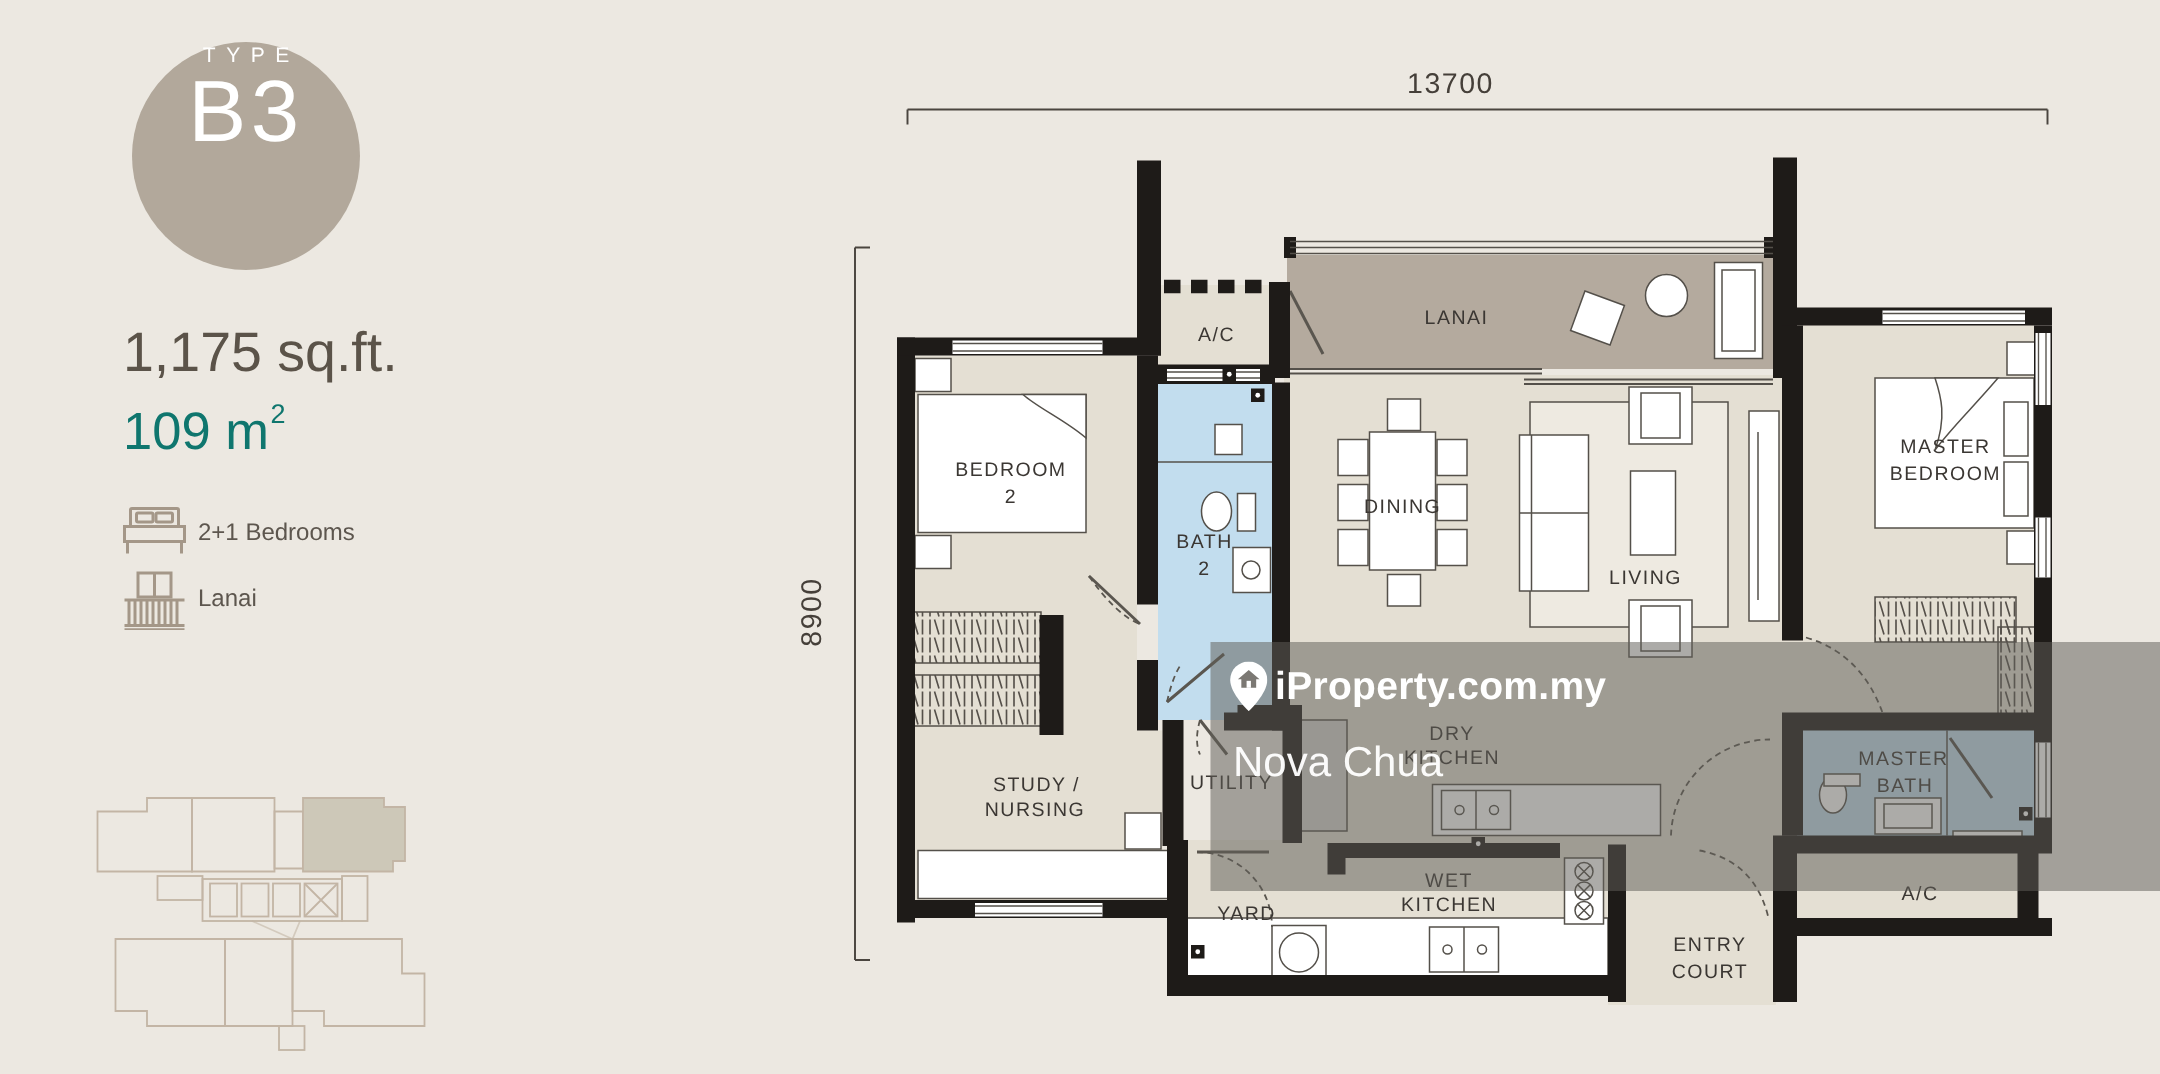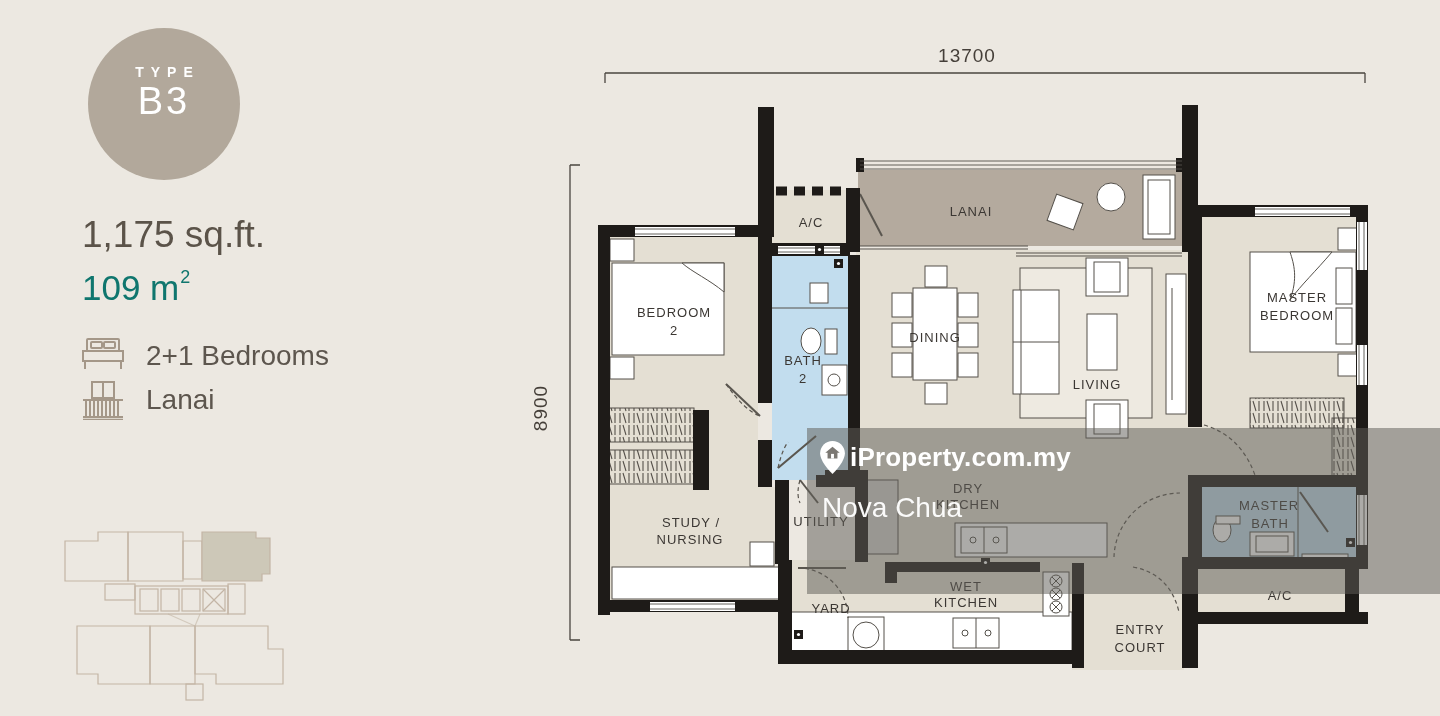--- a/index.html
+++ b/index.html
@@ -9,33 +9,33 @@
     font-family:"Liberation Sans",sans-serif;
     -webkit-font-smoothing:antialiased;
   }
   .abs{position:absolute;}
 
   
   .badge{
     left:88px;top:28px;width:152px;height:152px;border-radius:50%;
     background:#b2a89b;color:#ffffff;text-align:center;
   }
-  .badge-type{margin-top:36px;font-size:14px;letter-spacing:7px;padding-left:7px;font-weight:700;}
-  .badge-code{margin-top:2px;font-size:38px;font-weight:300;letter-spacing:3px;line-height:1;}
+  .badge-type{font-size:14px;letter-spacing:7px;padding-left:7px;font-weight:400;}
+  .badge-code{margin-top:2px;font-size:58px;font-weight:300;letter-spacing:3px;line-height:1;}
 
   
   .area-sqft{left:82px;top:214px;font-size:37px;color:#5b5349;font-weight:400;}
   .area-m2{left:82px;top:268px;font-size:35px;color:#0f766e;font-weight:400;}
   .area-m2 sup{font-size:18px;position:relative;top:-4px;left:1px;}
 
   
   .features{left:78px;top:334px;width:300px;}
   .feature-row{display:flex;align-items:center;height:44px;}
   .feature-icon{width:50px;flex:0 0 50px;display:flex;align-items:center;justify-content:center;}
-  .feature-label{margin-left:18px;font-size:28px;color:#5d564e;}
+  .feature-label{margin-left:4px;font-size:16px;color:#5d564e;}
 
   
   .plan-svg{left:520px;top:40px;}
   .plan-label{font-size:13px;letter-spacing:1px;fill:#3b3733;}
   .dim-label{font-size:19px;letter-spacing:1px;fill:#453f39;}
 
   
   .watermark{
     left:807px;top:428px;width:633px;height:166px;
     background:rgba(96,93,88,0.52);color:#fff;

